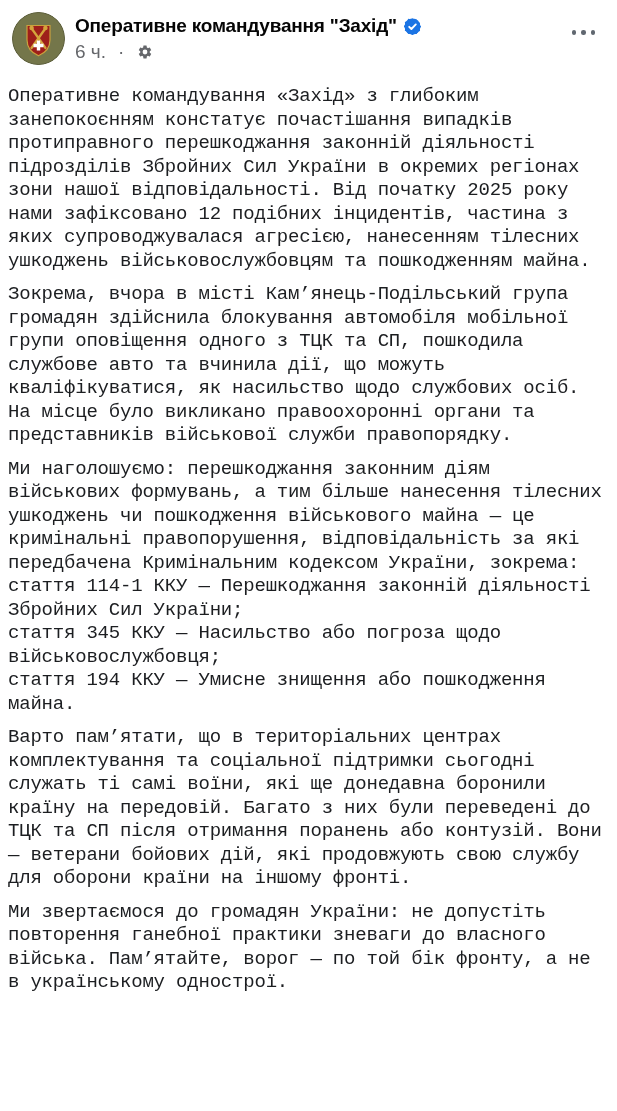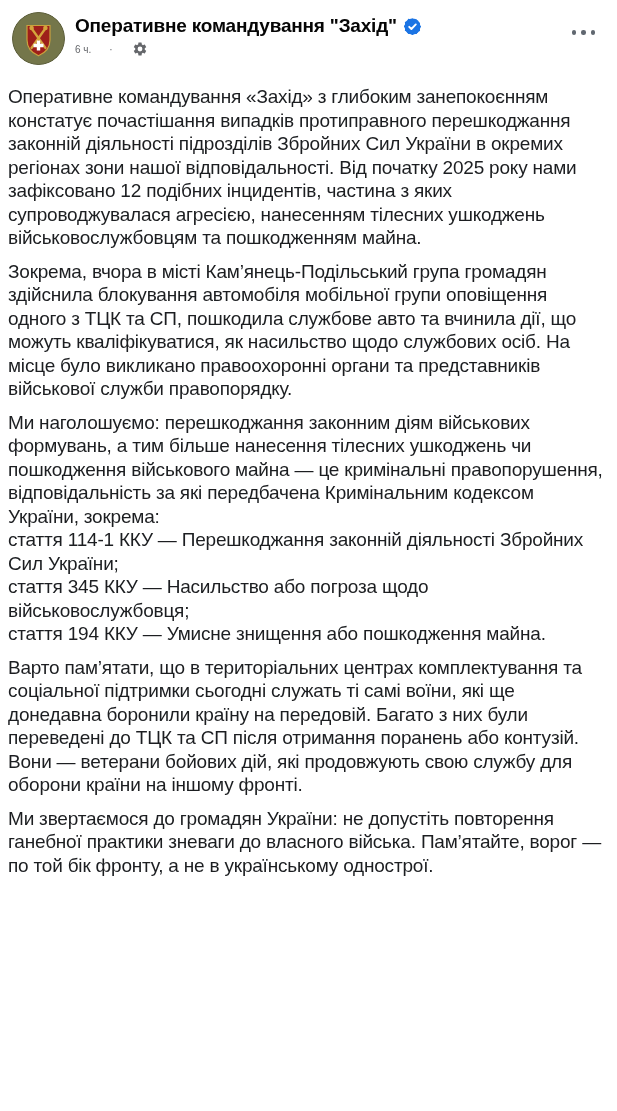--- a/index.html
+++ b/index.html
@@ -15,38 +15,39 @@
   .post-header { position:relative; display:flex; align-items:flex-start; padding:12px 16px 0 12px; }
   .avatar { width:53px; height:53px; flex:0 0 53px; border-radius:50%; overflow:hidden; cursor:pointer; }
   .avatar svg { display:block; }
   .header-text { margin-left:10px; padding-top:3px; min-width:0; }
   .name-row { display:flex; align-items:center; gap:7px; }
   .page-name {
     font-size:19px; font-weight:700; color:#050505;
     letter-spacing:-0.2px; white-space:nowrap; cursor:pointer;
   }
   .verified { width:17px; height:17px; display:inline-flex; }
-  .meta-row { display:flex; align-items:center; gap:18px; margin-top:4px; color:#65676b; font-size:10px; }
+  .meta-row { display:flex; align-items:center; gap:12px; margin-top:4px; color:#65676b; font-size:19px; }
   .meta-row .timestamp { cursor:pointer; }
   .meta-row .sep { color:#65676b; }
   .gear { display:inline-flex; margin-left:1px; }
   .more-btn {
     position:absolute; right:14px; top:20px;
     display:flex; gap:5px; align-items:center;
     padding:10px 8px; border-radius:18px; cursor:pointer;
   }
   .more-btn .d { width:4.5px; height:4.5px; border-radius:50%; background:#606770; }
 
   
   .post-body { padding:20px 8px 0 8px; }
   .post-body p {
     margin:0 0 10px 0;
     font-size:19px; line-height:23.5px;
     color:#1c1e21; letter-spacing:-0.2px;
     white-space:pre-wrap;
+    font-family:Liberation Mono, monospace;
   }
 </style>
 </head>
 <body>
 
 <div class="post-card">
 
   <div class="post-header">
 
     <div class="avatar">

